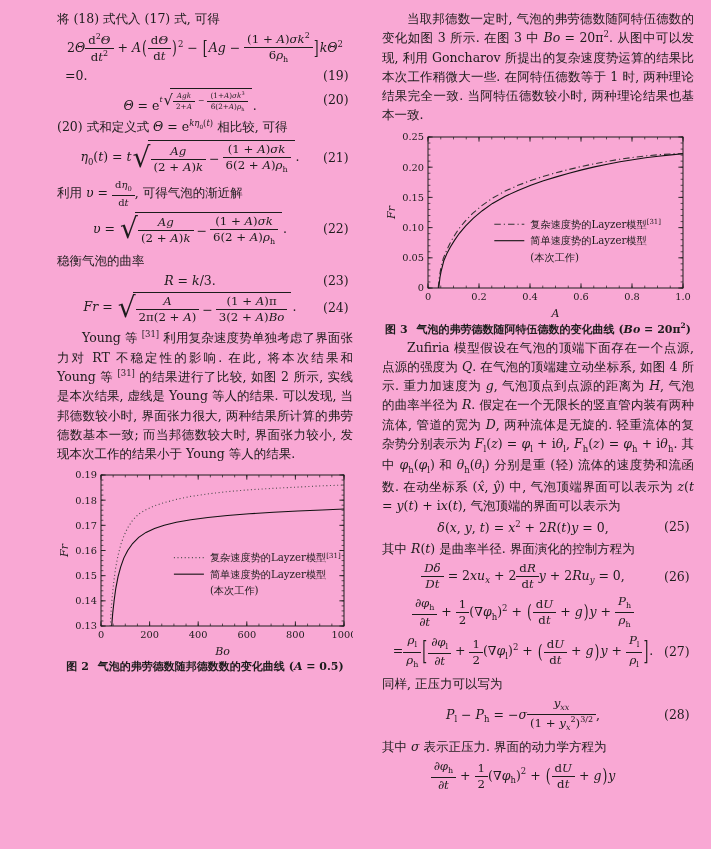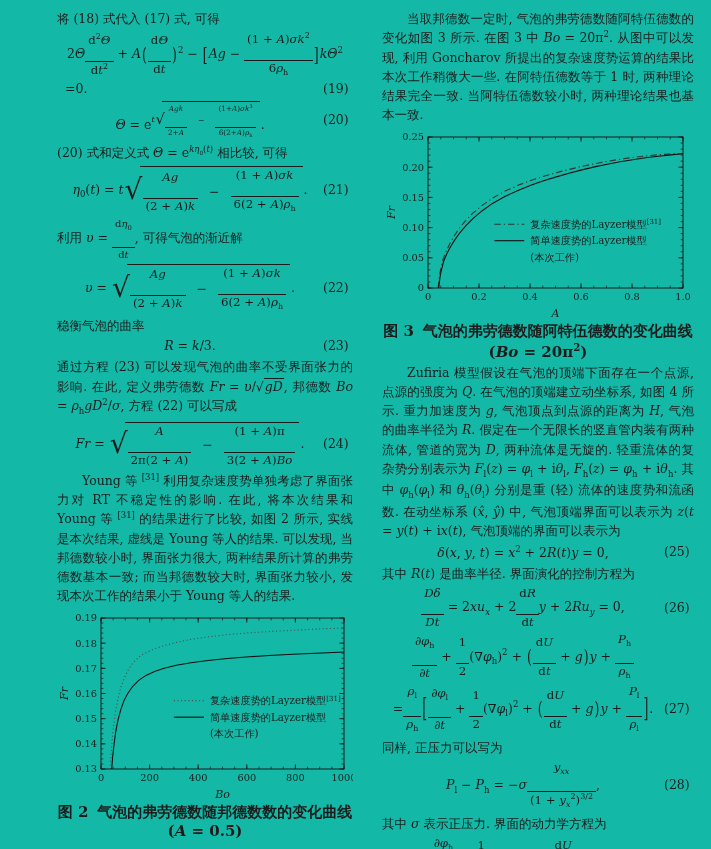--- a/index.html
+++ b/index.html
@@ -1,47 +1,47 @@
 <!DOCTYPE html>
 <html><head>
 <meta charset="utf-8">
 <style>
   html,body{margin:0;padding:0;background:#e8e8e8;}
-  .page{position:relative;width:711px;height:849px;overflow:hidden;background:#14b8a6;
+  .page{position:relative;width:711px;height:849px;overflow:hidden;background:#f9a8d4;
         box-sizing:border-box;padding-top:9px;display:flex;color:#1c1c1c;
         font-family:"DejaVu Serif","Liberation Serif",serif;font-size:12.5px;}
   .col{flex:none;}
   .col-left{width:296px;margin-left:57px;}
   .col-right{width:312px;margin-left:29px;}
   p{margin:0;line-height:1.54;text-align:justify;}
   p.ind{text-indent:2em;}
   sup,sub{font-size:0.68em;}
   
   .eqrow{display:flex;align-items:center;margin:4px 0;line-height:1.15;}
   .eqbody{flex:1;text-align:center;}
   .eqbody.left{text-align:left;padding-left:8px;}
   .eqnum{flex:0 0 30px;text-align:left;font-style:normal;}
   .fr{display:inline-block;vertical-align:middle;text-align:center;line-height:1.1;font-size:0.94em;}
-  .fr>.n{display:block;border-bottom:1px solid #1c1c1c;padding:0 3px 14px;}
+  .fr>.n{display:block;border-bottom:1px solid #1c1c1c;padding:0 3px 1px;}
   .fr>.d{display:block;padding:1px 3px 0;}
   .fr.sm{font-size:0.8em;}
   .sqrt{display:inline-flex;align-items:stretch;vertical-align:middle;margin:0 1px;}
   .sqrt>.rad{display:flex;align-items:center;font-style:normal;font-size:2.25em;font-weight:200;line-height:1;margin-right:-3px;}
-  .sqrt>.sqc{border-top:1.3px solid #1c1c1c;display:inline-flex;align-items:center;gap:11px;padding:2px 4px 0 3px;}
+  .sqrt>.sqc{border-top:1.3px solid #1c1c1c;display:inline-flex;align-items:center;gap:3px;padding:2px 4px 0 3px;}
   sup.ex{font-size:0.62em;vertical-align:0.9em;}
   sup.ex .sqrt>.rad{font-size:1.9em;}
   .bg{display:inline-block;transform:scaleY(1.55);transform-origin:center;font-style:normal;padding:0 1px;}
   .bg2{transform:scaleY(2.05);}
   .ovl{border-top:1px solid #1c1c1c;padding:0 1px;}
   
   .sec{margin:14px 0 9px;font-size:14.8px;font-weight:600;line-height:1.3;}
   .sec .num{margin-right:12px;}
   
   .fig{margin-top:5px;text-align:center;}
-  .figcap{margin-top:2px;font-size:15px;font-weight:700;line-height:1.3;text-align:center;}
+  .figcap{margin-top:2px;font-size:11px;font-weight:700;line-height:1.3;text-align:center;}
   .figcap .lab{margin-right:9px;}
   svg{display:block;margin:0 auto;}
   svg text{font-family:"DejaVu Serif","Liberation Serif",serif;fill:#1c1c1c;}
 </style>
 </head>
 <body>
 
 <div class="page">
 
   <div class="col col-left">
@@ -102,21 +102,20 @@
       <span class="eqnum">(22)</span>
     </div>
 
     <p>稳衡气泡的曲率</p>
 
     <div class="eqrow">
       <span class="eqbody"><i>R</i> = <i>k</i>/3.</span>
       <span class="eqnum">(23)</span>
     </div>
 
-    <p>通过方程 (23) 可以发现气泡的曲率不受界面张力的影响. 在此, 定义弗劳德数 <i>Fr</i> = <i>υ</i>/√<span class="ovl"><i>gD</i></span>, 邦德数 <i>Bo</i> = <i>ρ</i><sub>h</sub><i>gD</i><sup>2</sup>/<i>σ</i>, 方程 (22) 可以写成</p>
 
     <div class="eqrow">
       <span class="eqbody"><i>Fr</i> = <span class="sqrt">
             <span class="rad">√</span>
             <span class="sqc"><span class="fr">
                 <span class="n"><i>A</i></span>
                 <span class="d">2π(2 + <i>A</i>)</span>
               </span> − <span class="fr">
                 <span class="n">(1 + <i>A</i>)π</span>
                 <span class="d">3(2 + <i>A</i>)<i>Bo</i></span>

